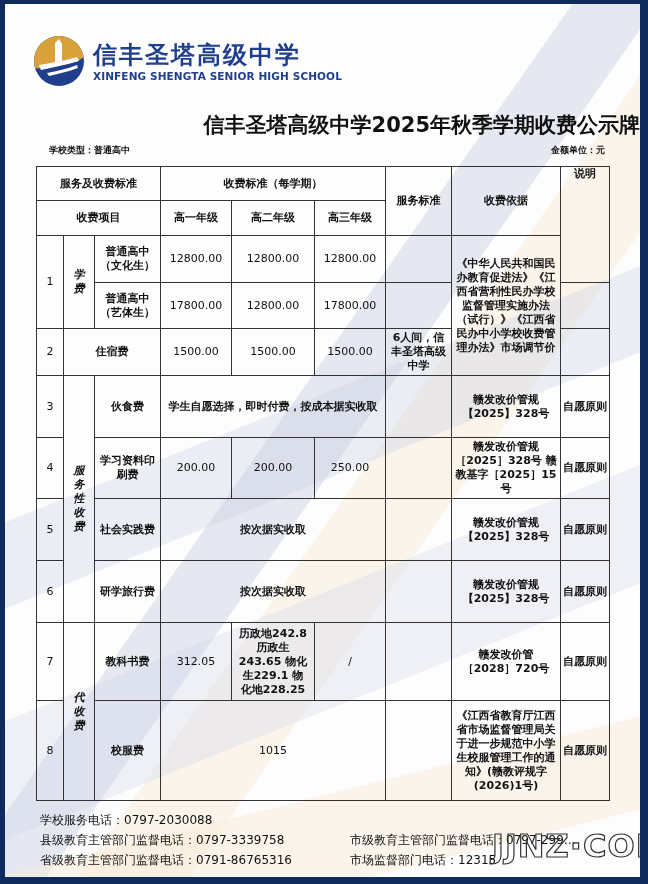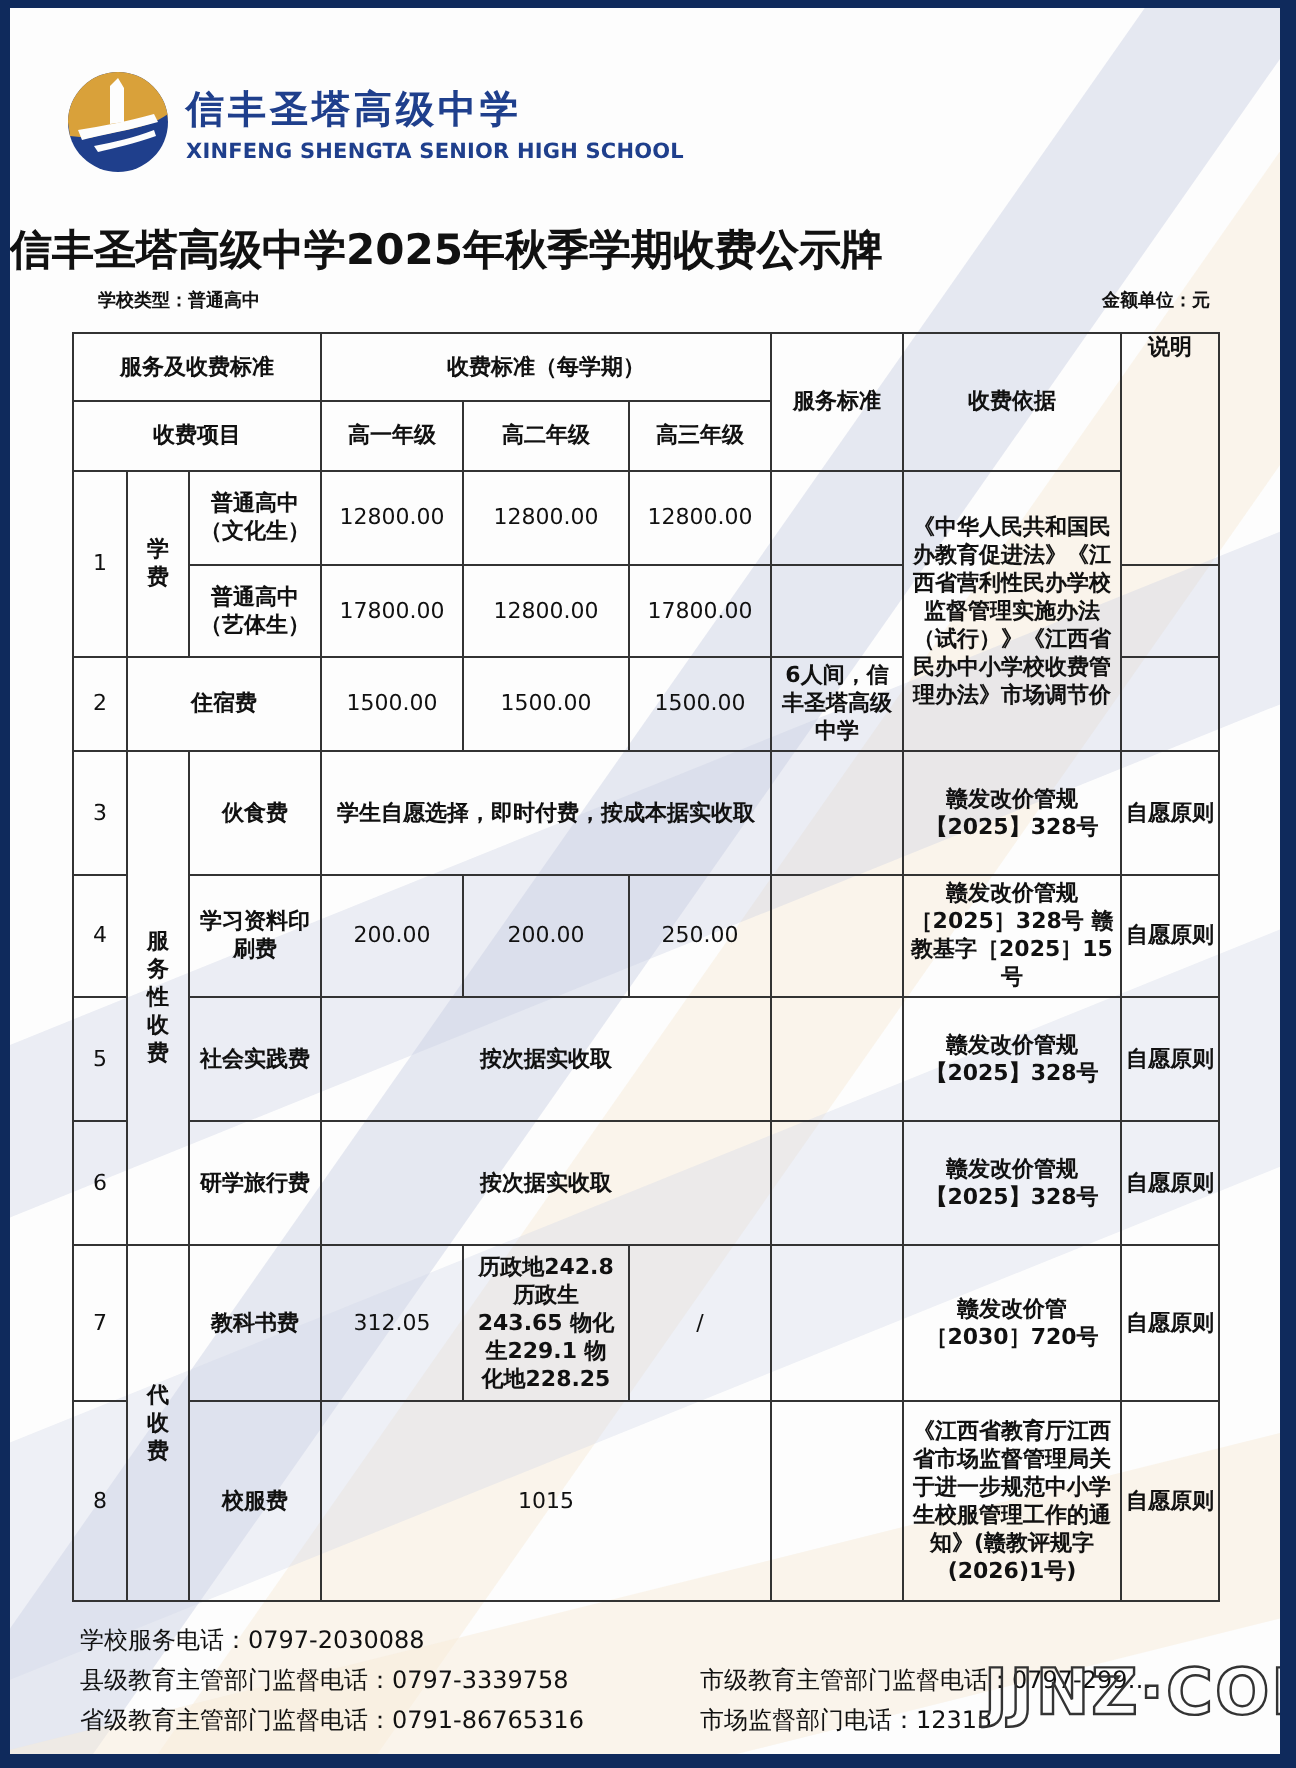--- a/index.html
+++ b/index.html
@@ -19,43 +19,43 @@
   }
   .stripe.s1 { left: 260px; top: -200px; width: 70px; height: 1300px; background: rgba(200,206,226,0.45); transform: rotate(35deg); }
   .stripe.s2 { left: 380px; top: -200px; width: 90px; height: 1300px; background: rgba(247,232,212,0.45); transform: rotate(35deg); }
   .stripe.s3 { left: -200px; top: 360px; width: 1200px; height: 80px; background: rgba(200,206,226,0.35); transform: rotate(-22deg); }
   .stripe.s4 { left: -200px; top: 560px; width: 1200px; height: 110px; background: rgba(210,214,232,0.35); transform: rotate(-22deg); }
   .stripe.s5 { left: -100px; top: 760px; width: 1100px; height: 90px; background: rgba(248,236,218,0.5); transform: rotate(-14deg); }
 
   .logo { position: absolute; left: 28px; top: 31px; display: flex; align-items: center; }
   .logo-mark { width: 52px; height: 52px; }
   .logo-text { margin-left: 8px; }
-  .logo-cn { font-size: 19px; font-weight: 700; color: #1f3f8c; letter-spacing: 2px; line-height: 30px; }
+  .logo-cn { font-size: 24px; font-weight: 700; color: #1f3f8c; letter-spacing: 2px; line-height: 30px; }
   .logo-en { font-size: 10.5px; font-weight: 700; color: #1f3f8c; letter-spacing: 0.1px; line-height: 13px; }
 
-  .title { position: absolute; left: 0; width: 635px; top: 107px; text-align: left; font-size: 21px; font-weight: 700; color: #111; }
+  .title { position: absolute; left: 0; width: 635px; top: 107px; text-align: right; font-size: 21px; font-weight: 700; color: #111; }
   .meta-left { position: absolute; left: 44px; top: 140px; font-size: 9px; font-weight: 700; }
   .meta-right { position: absolute; right: 35px; top: 140px; font-size: 9px; font-weight: 700; }
 
   table.fees {
     position: absolute; left: 31px; top: 162px;
     border-collapse: collapse; table-layout: fixed;
     background: transparent;
   }
   table.fees td {
     border: 1.3px solid #333; text-align: center; vertical-align: middle;
     padding: 0 2px; font-size: 11px; line-height: 14px;
   }
   td.hdr { font-weight: 700; font-size: 10.5px; }
   td.num { font-size: 12.5px; }
   td.small { font-size: 10px; line-height: 13px; font-weight: 700; }
   td.basis { font-size: 10px; line-height: 13px; font-weight: 700; }
   td.note { font-size: 10.5px; font-weight: 700; }
   td.vert { font-weight: 700; font-size: 11px; line-height: 14px; }
-  td.vert span { display: inline-block; width: 12px; word-break: break-all; }
+  td.vert span { display: inline-block; width: 12px; word-break: break-all; font-style: italic; }
   td.item { font-weight: 700; font-size: 10.5px; }
 
   .footer { position: absolute; left: 35px; top: 806px; font-size: 12px; line-height: 20px; }
   .footer .row { display: flex; }
   .footer .c1 { width: 310px; }
   .watermark {
     position: absolute; left: 487px; top: 823px; font-size: 32px; font-weight: 700;
     color: transparent; -webkit-text-stroke: 1.2px #333; letter-spacing: 1px;
   }
 </style>
@@ -184,21 +184,21 @@
     </tr>
 
     <tr style="height:78px">
       <td class="num">7</td>
       <td rowspan="2" class="vert"><span>代收费</span></td>
       <td class="item">教科书费</td>
       <td class="num">312.05</td>
       <td class="small" style="padding:0 6px">历政地242.8 历政生243.65 物化生229.1 物化地228.25</td>
       <td class="num">/</td>
       <td></td>
-      <td class="basis">赣发改价管［2030］720号</td>
+      <td class="basis">赣发改价管［2028］720号</td>
       <td class="note">自愿原则</td>
     </tr>
 
     <tr style="height:100px">
       <td class="num">8</td>
       <td class="item">校服费</td>
       <td colspan="3" class="num">1015</td>
       <td></td>
       <td class="basis">《江西省教育厅江西省市场监督管理局关于进一步规范中小学生校服管理工作的通知》(赣教评规字(2026)1号)</td>
       <td class="note">自愿原则</td>

